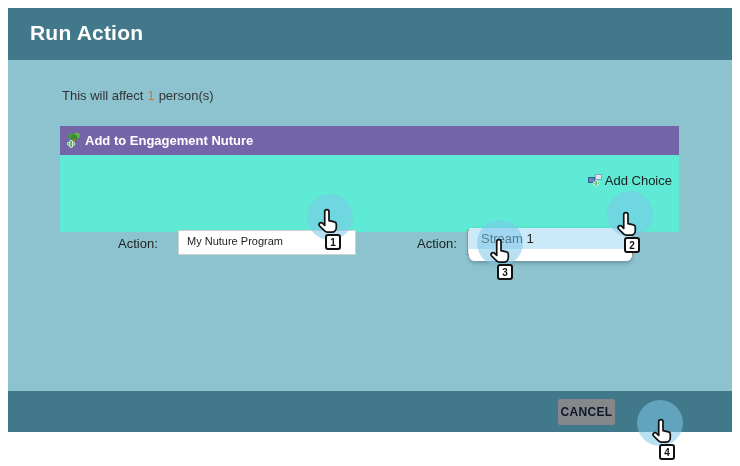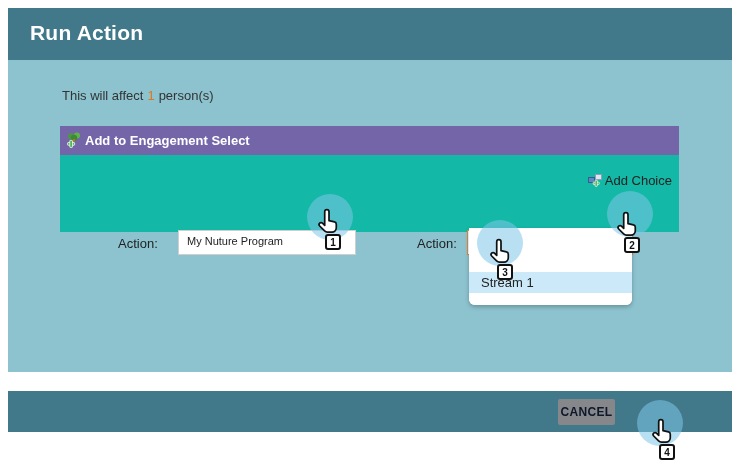--- a/index.html
+++ b/index.html
@@ -1,51 +1,51 @@
 <!DOCTYPE html>
 <html><head>
 <meta charset="utf-8">
 <style>
   * { margin:0; padding:0; box-sizing:border-box; }
   html,body { background:#ffffff; font-family:"Liberation Sans", sans-serif; }
   #page { position:relative; width:740px; height:466px; background:#ffffff; overflow:hidden; }
 
-  .modal { position:absolute; left:8px; top:8px; width:724px; height:364px; background:#8CC3CF; }
+  .modal { position:absolute; left:8px; top:8px; width:724px; height:424px; background:#8CC3CF; }
   .modal-header { position:absolute; left:0; top:0; width:724px; height:52px; background:#41788A; }
   .modal-title { position:absolute; left:22px; top:13px; font-size:21px; font-weight:600; color:#ffffff; letter-spacing:0.2px; }
 
   .affect-line { position:absolute; left:54px; top:80px; font-size:13px; color:#333333; }
   .affect-count { color:#E0761C; margin:0 4px; }
 
   .panel { position:absolute; left:52px; top:118px; width:619px; height:106px; }
   .panel-header { position:absolute; left:0; top:0; width:619px; height:29px; background:#7465A9; }
   .panel-title { position:absolute; left:25px; top:7px; font-size:13px; font-weight:bold; color:#ffffff; }
   .panel-icon { position:absolute; left:6px; top:6px; width:16px; height:16px; }
-  .panel-body { position:absolute; left:0; top:29px; width:619px; height:77px; background:#14b8a6; }
+  .panel-body { position:absolute; left:0; top:29px; width:619px; height:77px; background:#5eead4; }
 
   .add-choice { position:absolute; right:7px; top:17px; height:16px; font-size:13px; color:#222222; cursor:pointer; display:flex; align-items:center; }
   .add-choice-icon { width:16px; height:16px; margin-right:2px; }
 
   .field-label { position:absolute; font-size:13px; color:#222222; }
   .program-label { left:58px; top:81px; }
   .stream-label { left:357px; top:81px; }
 
   .select { position:absolute; height:25px; background:#ffffff; font-size:11px; color:#222222; }
   .program-select { left:118px; top:75px; width:178px; border:1px solid #CFCFCF; }
   .stream-select  { left:407px; top:75px; width:166px; border:1px solid #DE8A3E; }
   .select-value { position:absolute; left:8px; top:4px; white-space:nowrap; }
   .select-placeholder { position:absolute; left:9px; top:4px; color:#9A9A9A; white-space:nowrap; }
   .text-caret { position:absolute; left:6px; top:5px; width:1px; height:14px; background:#444444; }
   .dd-arrow { position:absolute; width:0; height:0; border-left:4px solid transparent; border-right:4px solid transparent; border-top:5px solid #5B6B77; top:10px; }
   .program-select .dd-arrow { right:19px; }
   .stream-select  .dd-arrow { right:8px; }
 
   .dropdown { position:absolute; left:461px; top:220px; width:163px; background:#ffffff; border-radius:0 0 6px 6px; box-shadow:0 2px 4px rgba(0,0,0,0.25); z-index:20; overflow:hidden; }
   .dropdown-item { height:21px; line-height:21px; padding-left:12px; font-size:13px; color:#222222; }
-  .dropdown-item.highlighted { background:#CBE9F8;margin-top:44px; }
+  .dropdown-item.highlighted { background:#CBE9F8; }
   .dropdown-item.empty { height:12px; background:#ffffff; }
 
   .modal-footer { position:absolute; left:0; top:383px; width:724px; height:41px; background:#41788A; }
   .btn { position:absolute; top:8px; height:26px; border:none; border-radius:2px; color:#0f172a; font-family:"Liberation Sans", sans-serif; font-size:12px; font-weight:bold; letter-spacing:0.3px; cursor:pointer; }
   .btn-cancel { left:550px; width:57px; background:#85878A; }
   .btn-run { left:614px; width:86px; background:#D0531B; }
 
   .click-circle { position:absolute; width:46px; height:46px; border-radius:50%; background:rgba(125,199,232,0.55); z-index:90; }
   #circle-1 { left:307px; top:194px; }
   #circle-2 { left:607px; top:191px; }
@@ -75,21 +75,21 @@
     <div class="panel">
       <div class="panel-header">
         <svg class="panel-icon" viewBox="0 0 16 16">
           <circle cx="5" cy="4.2" r="3" fill="#4A9B3F"></circle>
           <circle cx="11" cy="3.6" r="3" fill="#5FB54A"></circle>
           <circle cx="8" cy="6" r="3.2" fill="#3D8A34"></circle>
           <path d="M8.5 7 C8 9 7 10.5 5.5 12" stroke="#C8722A" stroke-width="1.6" fill="none"></path>
           <rect x="1.6" y="10.6" width="7" height="2.6" rx="0.5" fill="#3FAE49" stroke="#ffffff" stroke-width="0.8"></rect>
           <rect x="3.8" y="8.4" width="2.6" height="7" rx="0.5" fill="#3FAE49" stroke="#ffffff" stroke-width="0.8"></rect>
         </svg>
-        <span class="panel-title">Add to Engagement Select</span>
+        <span class="panel-title">Add to Engagement Nuture</span>
       </div>
 
       <div class="panel-body">
         <div class="add-choice">
           <svg class="add-choice-icon" viewBox="0 0 16 16">
             <rect x="8.5" y="2.5" width="6" height="5" fill="#DFE6EE" stroke="#8AA0B8"></rect>
             <path d="M7.5 8 L8.5 5" stroke="#8AA0B8" fill="none"></path>
             <rect x="1.5" y="5.5" width="6" height="5" fill="#5B87C5" stroke="#3A5C8A"></rect>
             <rect x="6.2" y="10.2" width="6" height="2.2" rx="0.4" fill="#3FAE49" stroke="#ffffff" stroke-width="0.7"></rect>
             <rect x="8.1" y="8.3" width="2.2" height="6" rx="0.4" fill="#3FAE49" stroke="#ffffff" stroke-width="0.7"></rect>

